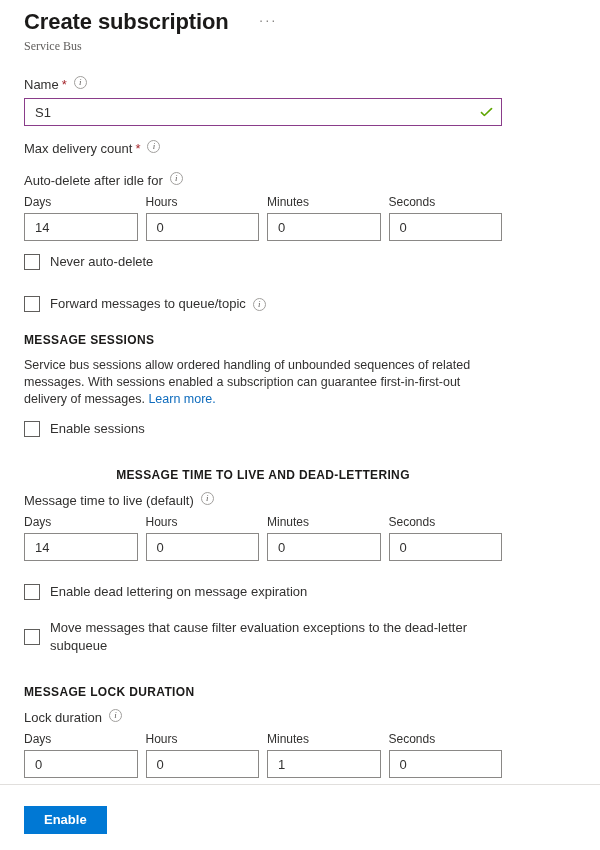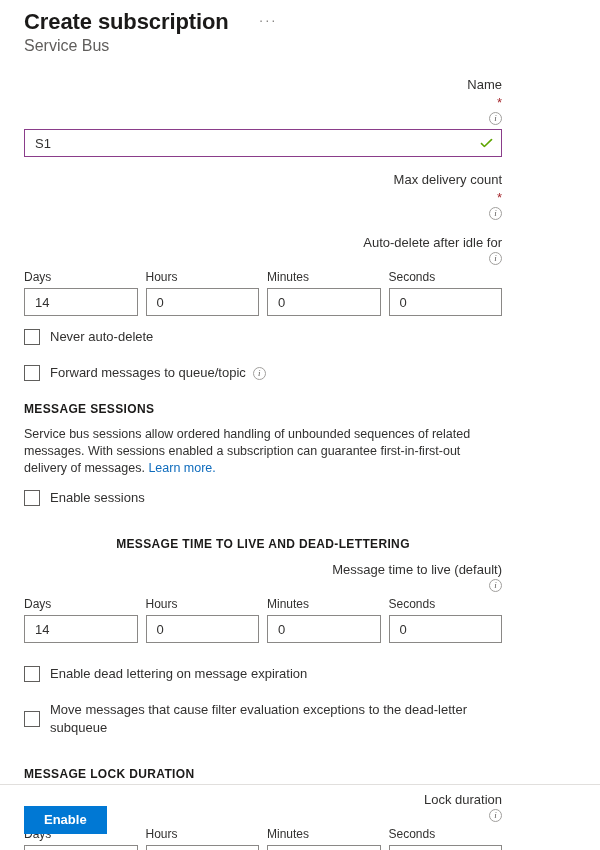--- a/index.html
+++ b/index.html
@@ -45,40 +45,40 @@
     margin-left: 26px;
     color: #8a8886;
     font-size: 14px;
     letter-spacing: 1.5px;
     line-height: 14px;
     padding: 2px 4px 6px 4px;
     cursor: pointer;
     user-select: none;
   }
   .page-subtitle {
-    font-size: 16px;
+    font-size: 12px;
     color: #605e5c;
     margin-top: 2px;
     line-height: 16px;
+    font-family: Liberation Serif, serif;
   }
 
   
   .form {
     padding: 0 24px;
     margin-top: 22px;
   }
 
   .field-label {
     font-size: 13px;
     color: #323130;
     line-height: 18px;
     display: flex;
-    align-items: flex-end;
+    align-items: flex-start;
     margin-bottom: 4px;
-    flex-direction: column;
   }
   .req-star {
     color: #a4262c;
     margin-left: 3px;
     font-size: 13px;
   }
 
   .info-icon {
     display: inline-flex;
     align-items: center;
@@ -277,21 +277,21 @@
           <div class="time-col-label">Seconds</div>
           <input class="txt-input" value="0" style="">
         </div>
       </div>
 
       <div class="cb-row">
         <span class="cb-box"></span>
         <span class="cb-label">Never auto-delete</span>
       </div>
 
-      <div class="cb-row" style="margin-top:18px;">
+      <div class="cb-row" style="margin-top:24px;">
         <span class="cb-box"></span>
         <span class="cb-label">Forward messages to queue/topic</span>
         <span class="info-icon">i</span>
       </div>
     </div>
 
     <div class="section-head">MESSAGE SESSIONS</div>
     <div class="section-desc">
       <span>Service bus sessions allow ordered handling of unbounded sequences of related messages. With sessions enabled a subscription can guarantee first-in-first-out delivery of messages.</span>
       <a class="learn-link">Learn more.</a>

